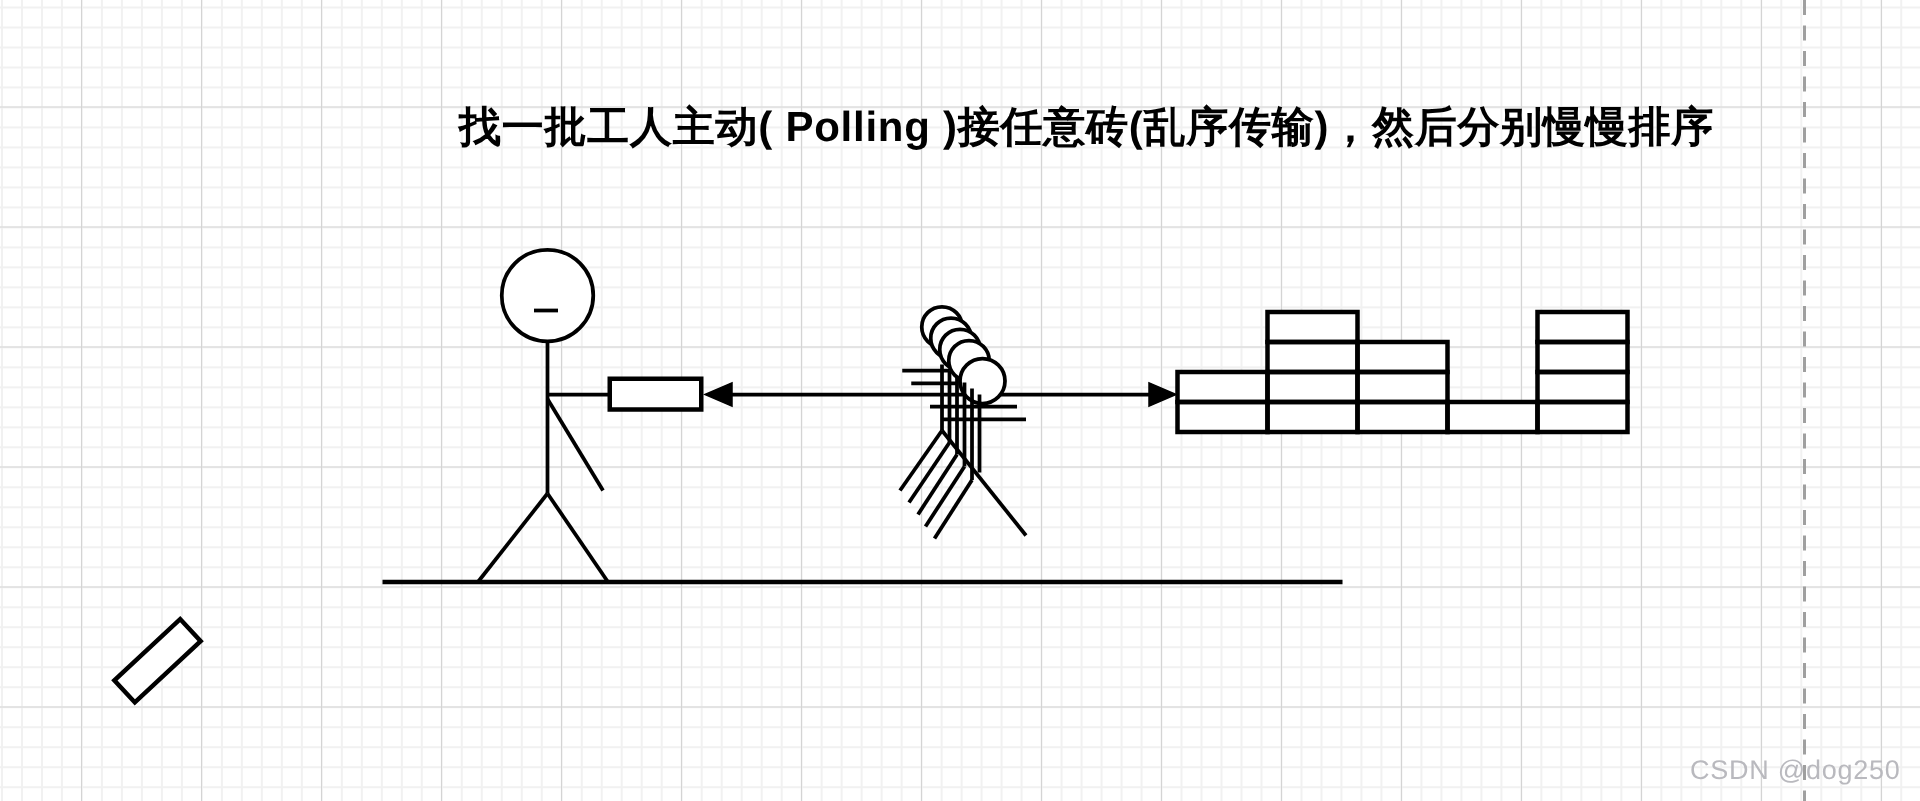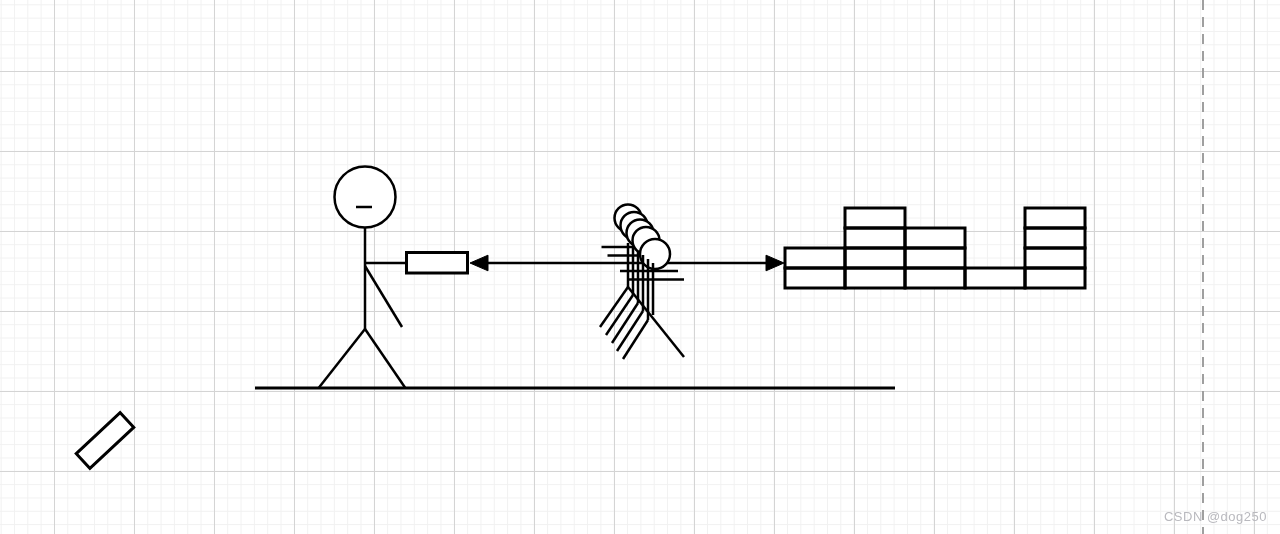--- a/index.html
+++ b/index.html
@@ -18,21 +18,21 @@
     background-position:54px 0px,0px 71px,0.67px 0px,0px 4.33px;
   }
   #drawing{position:absolute;left:0;top:0;}
   .title{
     position:absolute;left:306px;top:66px;
     font-size:28px;font-weight:600;color:#000;
     white-space:nowrap;letter-spacing:0.5px;
   }
   .watermark{
     position:absolute;right:13px;bottom:10px;
-    font-size:13px;color:#b9b9be;letter-spacing:0.5px;
+    font-size:18px;color:#b9b9be;letter-spacing:0.5px;
   }
   
   .ln{stroke:#000;stroke-width:2.5;fill:none;}
   .ln3{stroke:#000;stroke-width:3;fill:none;}
   .shape{stroke:#000;stroke-width:2.5;fill:#ffffff;}
   .shape3{stroke:#000;stroke-width:3;fill:#ffffff;}
   .ah{fill:#000;stroke:#000;stroke-width:1;}
   .wall-fill{fill:#ffffff;stroke:none;}
   .wall-stroke{fill:none;stroke:#000;stroke-width:3;}
   .flying-circle{stroke:#000;stroke-width:2.5;fill:#ffffff;}
@@ -127,14 +127,15 @@
           <rect x="1025" y="228" width="60" height="20" class="wall-stroke"></rect>
           <rect x="1025" y="208" width="60" height="20" class="wall-stroke"></rect>
         </g>
     </g>
 
     <rect class="shape3" x="-30" y="-10" width="60" height="20" transform="translate(105,440.5) rotate(-43)"></rect>
 
     <line class="divider" x1="1203" y1="0" x2="1203" y2="534"></line>
   </svg>
 
+  <div class="title">找一批工人主动( Polling )接任意砖(乱序传输)，然后分别慢慢排序</div>
   <div class="watermark">CSDN @dog250</div>
 </div>
 
 </body></html>

